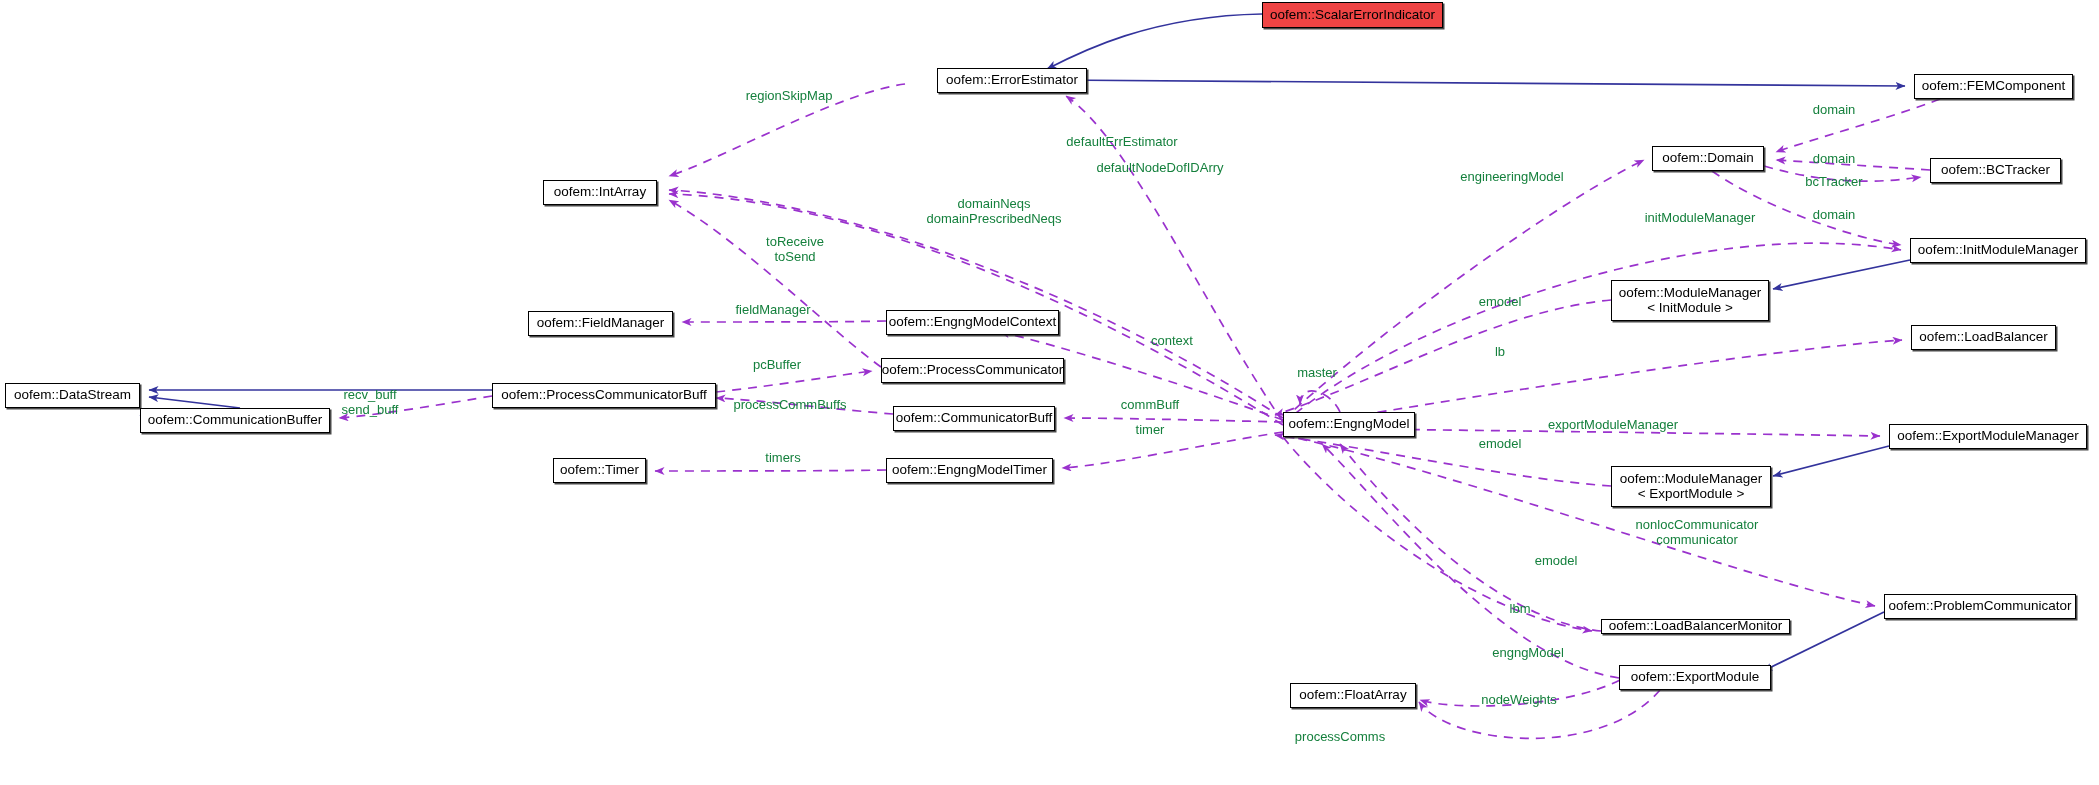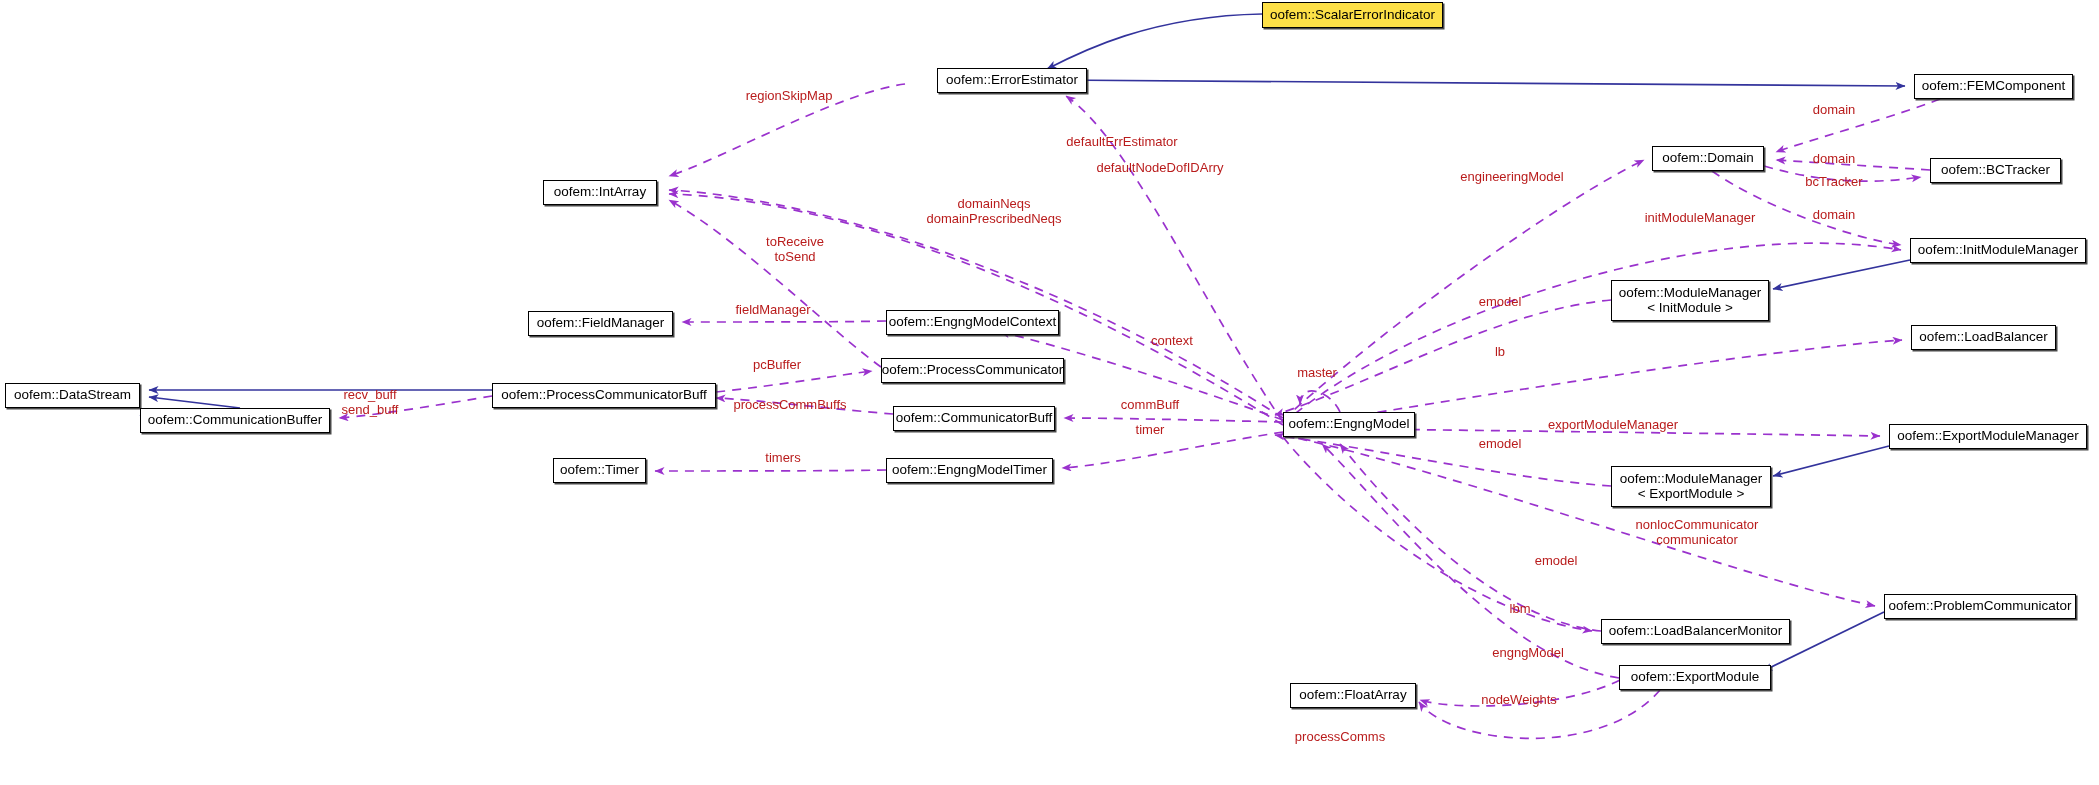--- a/index.html
+++ b/index.html
@@ -16,25 +16,25 @@
     display:flex;
     align-items:center;
     justify-content:center;
     text-align:center;
     line-height:1.08;
     font-size:13.5px;
     white-space:pre;
     box-shadow:1.5px 1.5px 0 rgba(40,40,40,0.85);
     z-index:5;
   }
-  .node.focus{background:#fde047;}
+  .node.focus{background:#ef4444;}
   .node.two-line{font-size:13.5px;}
   .elabel{
     position:absolute;
-    color:#b91c1c;
+    color:#15803d;
     font-size:13px;
     line-height:1.15;
     white-space:pre;
     text-align:center;
     z-index:4;
     transform:translate(-50%,-50%);
   }
 </style>
 </head>
 <body>
@@ -111,21 +111,21 @@
     <div class="node" style="left: 492px; top: 383px; width: 224px; height: 25px;">oofem::ProcessCommunicatorBuff</div>
     <div class="node" style="left: 140px; top: 408px; width: 190px; height: 25px;">oofem::CommunicationBuffer</div>
     <div class="node" style="left: 893px; top: 406px; width: 162px; height: 25px;">oofem::CommunicatorBuff</div>
     <div class="node" style="left: 1283px; top: 412px; width: 132px; height: 25px;">oofem::EngngModel</div>
     <div class="node" style="left: 1889px; top: 424px; width: 198px; height: 25px;">oofem::ExportModuleManager</div>
     <div class="node" style="left: 553px; top: 458px; width: 93px; height: 25px;">oofem::Timer</div>
     <div class="node" style="left: 886px; top: 458px; width: 167px; height: 25px;">oofem::EngngModelTimer</div>
     <div class="node two-line" style="left: 1611px; top: 466px; width: 160px; height: 41px;">oofem::ModuleManager
 &lt; ExportModule &gt;</div>
     <div class="node" style="left: 1884px; top: 594px; width: 192px; height: 25px;">oofem::ProblemCommunicator</div>
-    <div class="node" style="left: 1601px; top: 619px; width: 189px; height: 25px;">oofem::LoadBalancerMonitor</div>
+    <div class="node" style="left: 1601px; top: 619px; width: 189px; height: 15px;">oofem::LoadBalancerMonitor</div>
     <div class="node" style="left: 1619px; top: 665px; width: 152px; height: 25px;">oofem::ExportModule</div>
     <div class="node" style="left: 1290px; top: 683px; width: 126px; height: 25px;">oofem::FloatArray</div>
     <div class="elabel" style="left: 1122px; top: 142px;">defaultErrEstimator</div>
     <div class="elabel" style="left: 789px; top: 96px;">regionSkipMap</div>
     <div class="elabel" style="left: 1160px; top: 168px;">defaultNodeDofIDArry</div>
     <div class="elabel" style="left: 967px; top: 212px; margin-left: 27px;">domainNeqs
 domainPrescribedNeqs</div>
     <div class="elabel" style="left: 795px; top: 250px;">toReceive
 toSend</div>
     <div class="elabel" style="left: 1512px; top: 177px;">engineeringModel</div>

